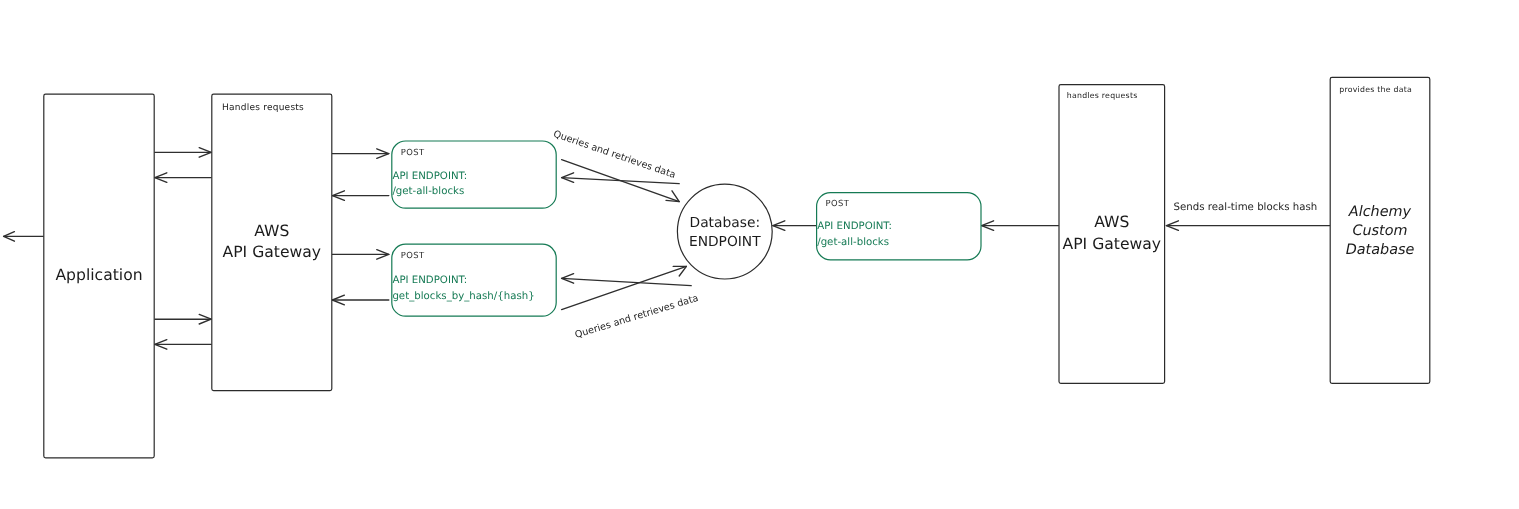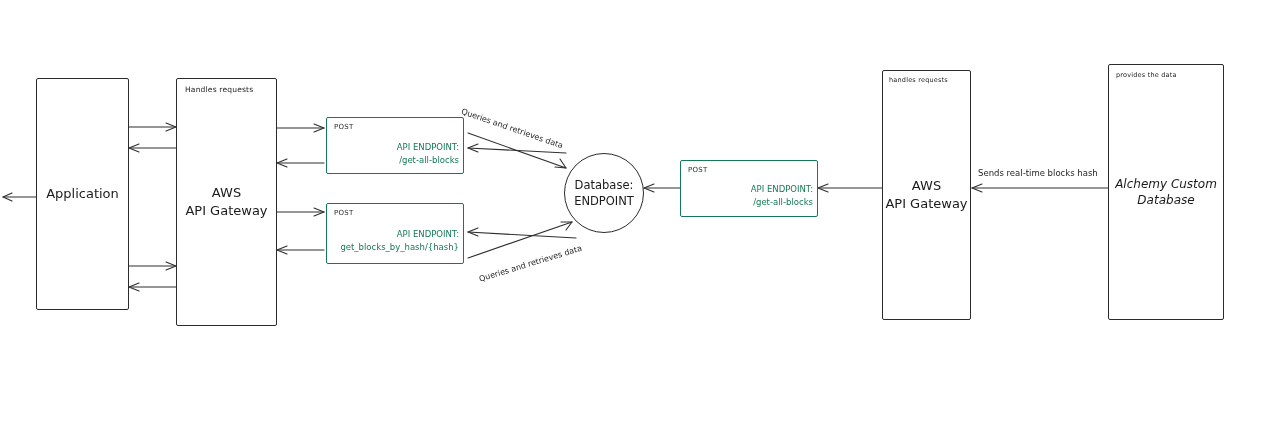--- a/index.html
+++ b/index.html
@@ -26,30 +26,30 @@
     position:absolute;left:0;right:0;
     text-align:center;
     font-size:13px;line-height:1.35;
     color:#1b1b1b;
   }
 
   
   .apibox{
     border:1.8px solid #157a54;
     background:#ffffff;
-    border-radius:2px;
+    border-radius:12px;
   }
   .apibox .method{
     position:absolute;top:5px;left:7px;
     font-size:7px;letter-spacing:.3px;
     color:#2c2c2c;
   }
   .apibox .endpoint{
-    position:absolute;left:0;right:4px;
-    text-align:right;
+    position:absolute;left:0;right:16px;
+    text-align:left;
     font-size:8.5px;line-height:1.5;
     color:#157a54;
     white-space:nowrap;
   }
 
   
   .dbcircle{
     border:1.3px solid #2b2b2b;
     border-radius:50%;
     background:#ffffff;
@@ -146,21 +146,21 @@
       <path class="stroke" d="M882 188 L818 188"></path>
       <path class="head" d="M818 188 L828 184 M818 188 L828 192"></path>
     </g>
 
     <g>
       <path class="stroke" d="M1108 188 L972 188"></path>
       <path class="head" d="M972 188 L982 184 M972 188 L982 192"></path>
     </g>
   </svg>
 
-  <div class="node sketchbox" style="left:36px;top:78px;width:93px;height:232px;">
+  <div class="node sketchbox" style="left:36px;top:78px;width:93px;height:304px;">
     <div class="title" style="top:50%;transform:translateY(-50%);">Application</div>
   </div>
 
   <div class="node sketchbox" style="left:176px;top:78px;width:101px;height:248px;">
     <div class="caption">Handles requests</div>
     <div class="title" style="top:50%;transform:translateY(-50%);">
       <div>AWS</div>
       <div>API Gateway</div>
     </div>
   </div>
@@ -197,21 +197,21 @@
   </div>
 
   <div class="node sketchbox" style="left:882px;top:70px;width:89px;height:250px;">
     <div class="caption" style="top:5px;left:6px;font-size:6.5px;">handles requests</div>
     <div class="title" style="top:50%;transform:translateY(-50%);">
       <div>AWS</div>
       <div>API Gateway</div>
     </div>
   </div>
 
-  <div class="node sketchbox" style="left:1108px;top:64px;width:116px;height:256px;">
+  <div class="node sketchbox" style="left:1108px;top:64px;width:84px;height:256px;">
     <div class="caption" style="top:6px;left:7px;font-size:6.5px;">provides the data</div>
     <div class="title" style="top:50%;transform:translateY(-50%);font-size:12px;font-style:italic;">
       <div>Alchemy Custom</div>
       <div>Database</div>
     </div>
   </div>
 
   <div class="edgelabel" style="left:463px;top:107px;transform:rotate(19deg);">Queries and retrieves data</div>
 
   <div class="edgelabel" style="left:478px;top:275px;transform:rotate(-17deg);">Queries and retrieves data</div>

